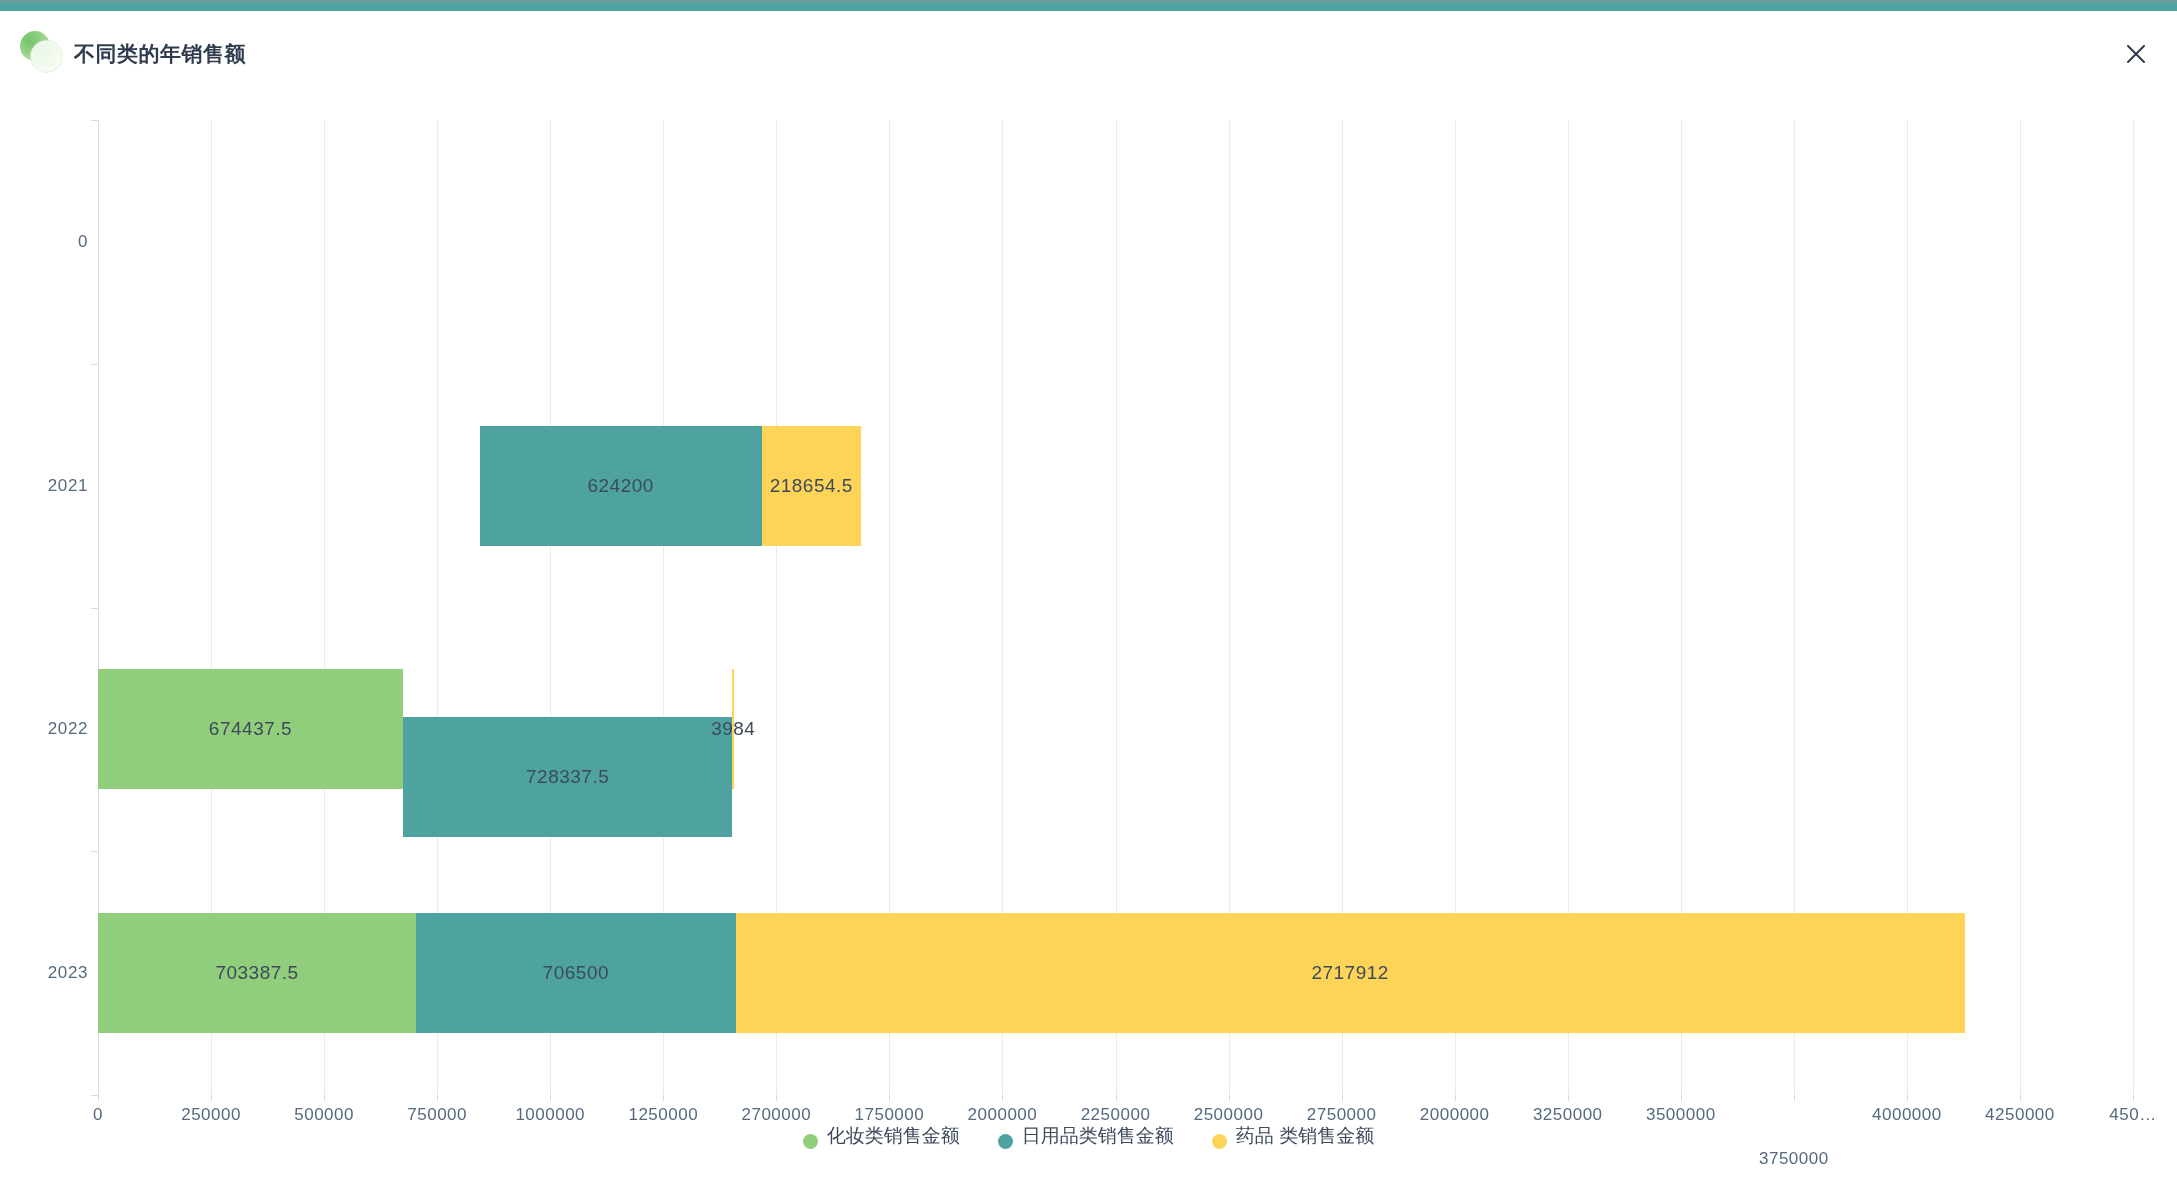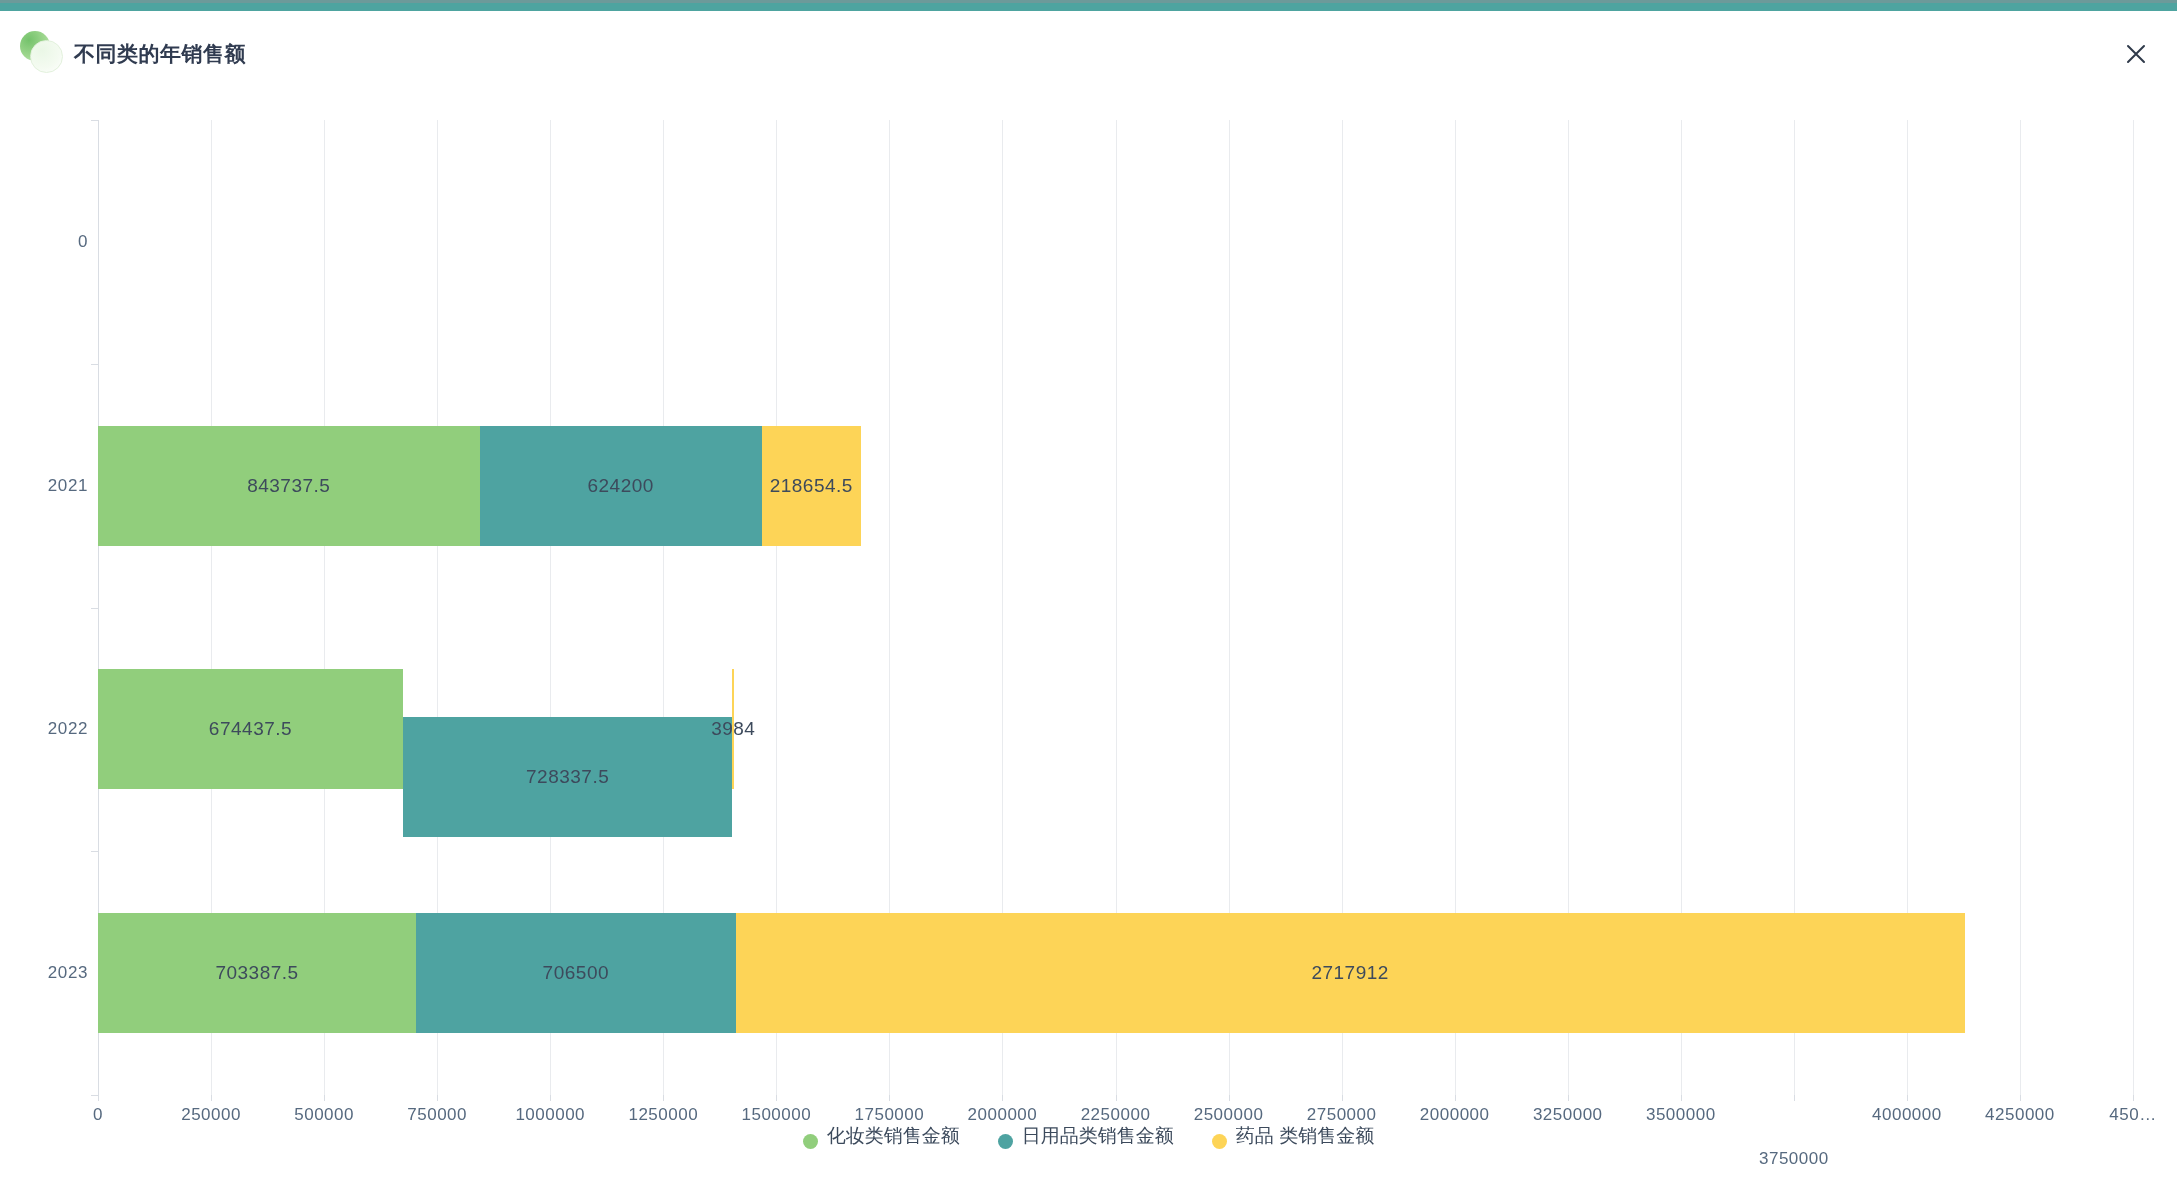--- a/index.html
+++ b/index.html
@@ -203,23 +203,20 @@
       <div class="gridline" style="left: 1017.5px;"></div>
       <div class="gridline" style="left: 1130.56px;"></div>
       <div class="gridline" style="left: 1243.61px;"></div>
       <div class="gridline" style="left: 1356.67px;"></div>
       <div class="gridline" style="left: 1469.72px;"></div>
       <div class="gridline" style="left: 1582.78px;"></div>
       <div class="gridline" style="left: 1695.83px;"></div>
       <div class="gridline" style="left: 1808.89px;"></div>
       <div class="gridline" style="left: 1921.94px;"></div>
       <div class="gridline" style="left: 2035px;"></div>
-      <div class="bar-seg" style="left: 0px; width: 381.557px; top: 305.625px; height: 120px; background: rgb(145, 206, 124);">
-        <span class="bar-seg-label">843737.5</span>
-      </div>
       <div class="bar-seg" style="left: 381.557px; width: 282.277px; top: 305.625px; height: 120px; background: rgb(78, 163, 161);">
         <span class="bar-seg-label">624200</span>
       </div>
       <div class="bar-seg" style="left: 663.834px; width: 98.8804px; top: 305.625px; height: 120px; background: rgb(253, 212, 87);">
         <span class="bar-seg-label">218654.5</span>
       </div>
       <div class="bar-seg" style="left: 0px; width: 304.996px; top: 549.375px; height: 120px; background: rgb(145, 206, 124);">
         <span class="bar-seg-label">674437.5</span>
       </div>
       <div class="bar-seg" style="left: 304.996px; width: 329.37px; top: 549.375px; height: 120px; background: rgb(78, 163, 161); margin-top: 48px;">
@@ -245,21 +242,21 @@
       <div class="x-tick-label" style="left: 211.056px;">250000</div>
       <div class="x-tick-mark" style="left: 324.111px;"></div>
       <div class="x-tick-label" style="left: 324.111px;">500000</div>
       <div class="x-tick-mark" style="left: 437.167px;"></div>
       <div class="x-tick-label" style="left: 437.167px;">750000</div>
       <div class="x-tick-mark" style="left: 550.222px;"></div>
       <div class="x-tick-label" style="left: 550.222px;">1000000</div>
       <div class="x-tick-mark" style="left: 663.278px;"></div>
       <div class="x-tick-label" style="left: 663.278px;">1250000</div>
       <div class="x-tick-mark" style="left: 776.333px;"></div>
-      <div class="x-tick-label" style="left: 776.333px;">1500000</div>
+      <div class="x-tick-label" style="left: 776.333px;">2700000</div>
       <div class="x-tick-mark" style="left: 889.389px;"></div>
       <div class="x-tick-label" style="left: 889.389px;">1750000</div>
       <div class="x-tick-mark" style="left: 1002.44px;"></div>
       <div class="x-tick-label" style="left: 1002.44px;">2000000</div>
       <div class="x-tick-mark" style="left: 1115.5px;"></div>
       <div class="x-tick-label" style="left: 1115.5px;">2250000</div>
       <div class="x-tick-mark" style="left: 1228.56px;"></div>
       <div class="x-tick-label" style="left: 1228.56px;">2500000</div>
       <div class="x-tick-mark" style="left: 1341.61px;"></div>
       <div class="x-tick-label" style="left: 1341.61px;">2750000</div>

